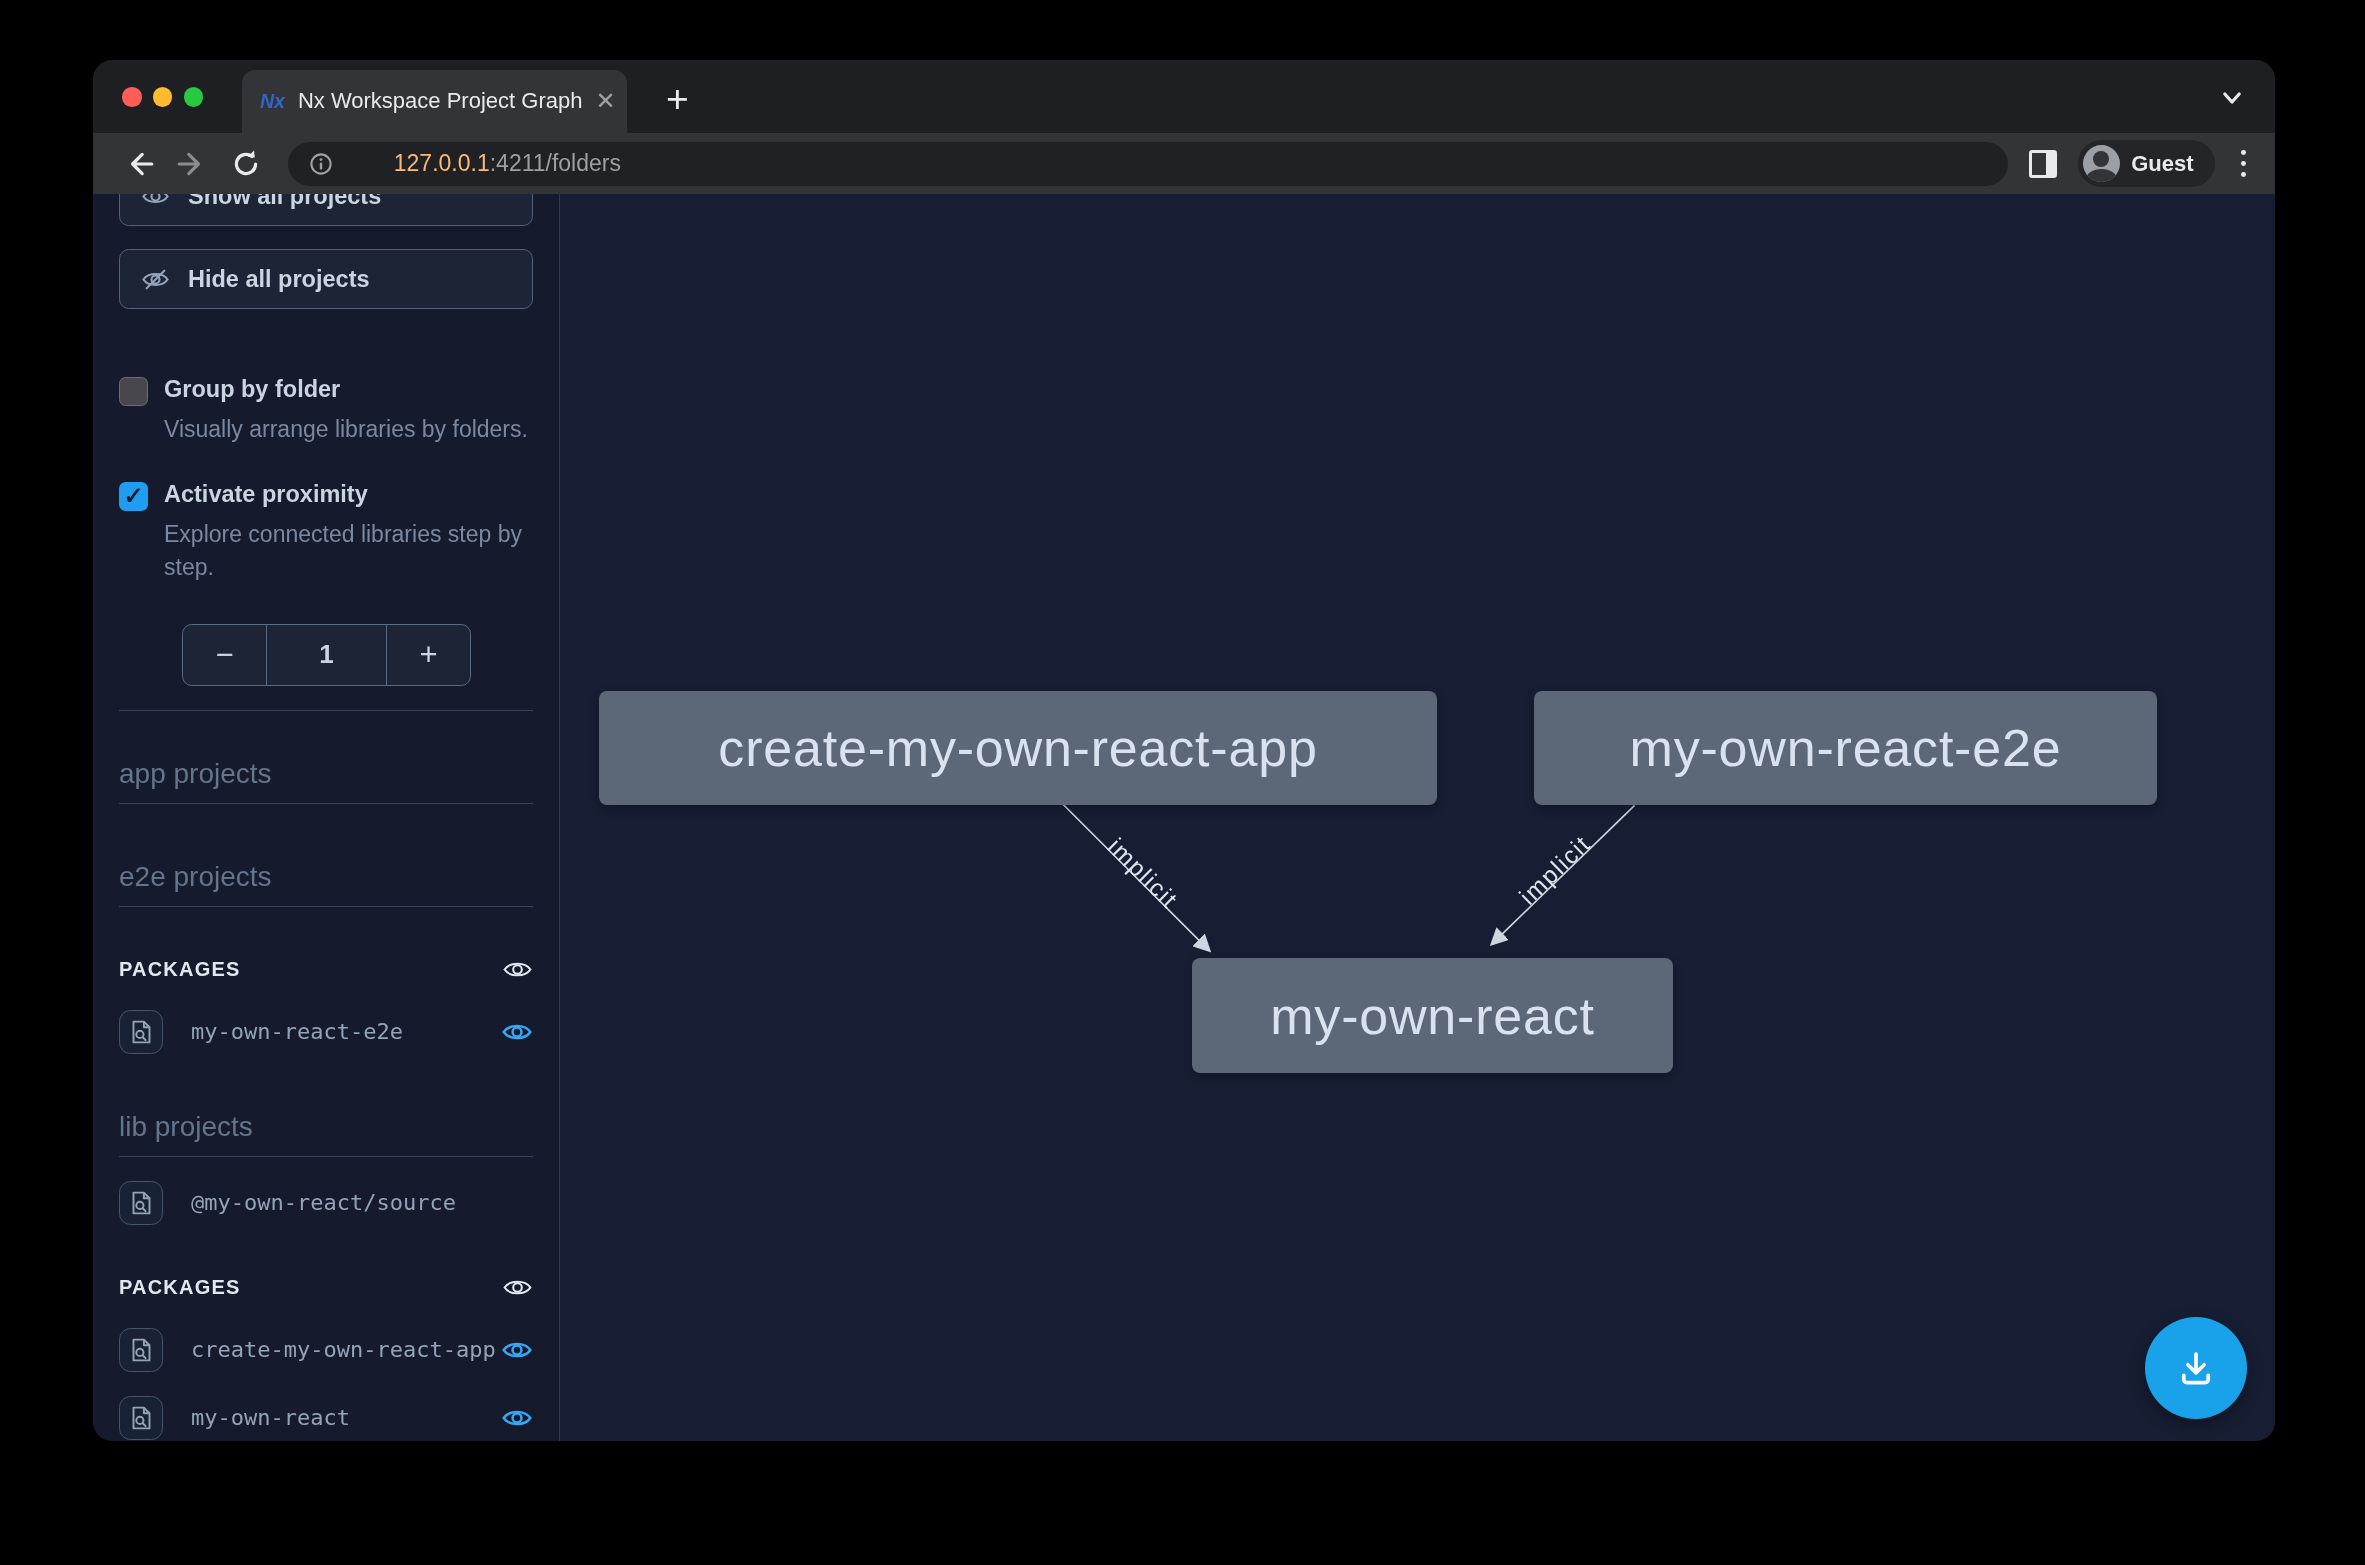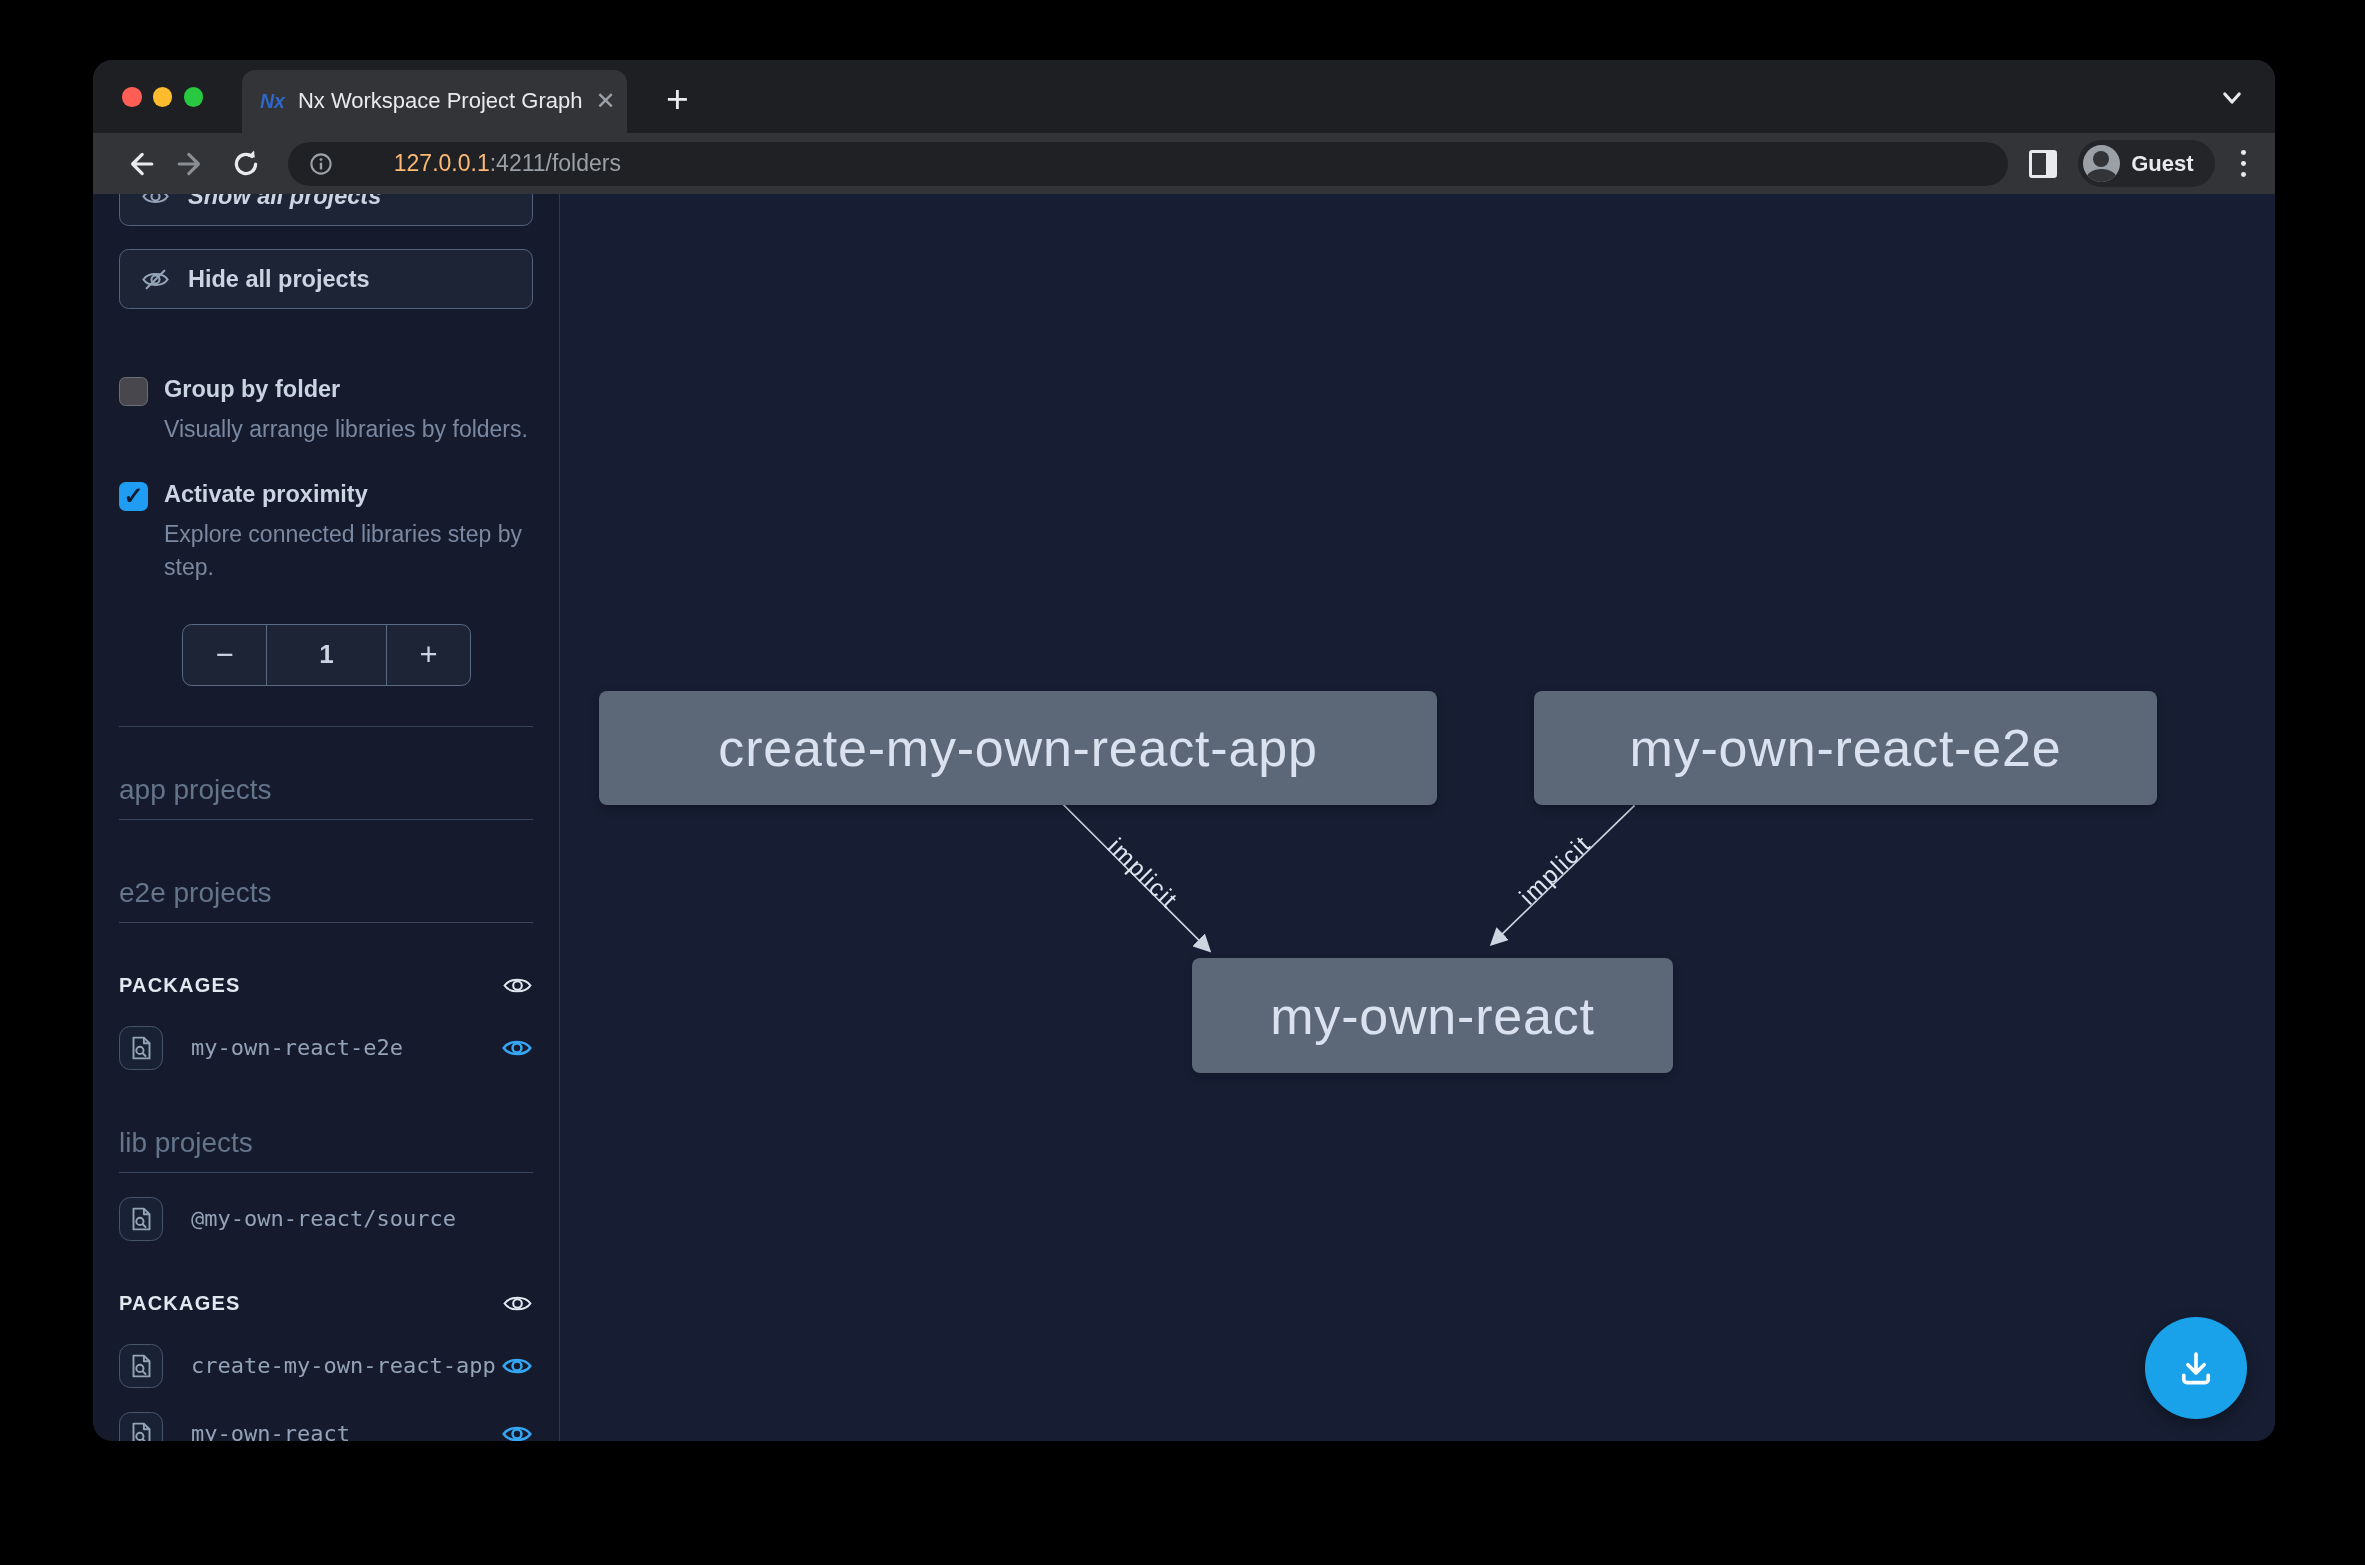--- a/index.html
+++ b/index.html
@@ -45,36 +45,36 @@
   .dots i { width:4.9px; height:4.9px; border-radius:50%; background:#e8eaed; }
 
   
   .content { flex:1; display:flex; min-height:0; }
 
   
   .sidebar { width:467px; flex:0 0 auto; background:#151b2d; border-right:0.8px solid rgba(100,116,139,.35);
              padding:0 26px; overflow:hidden; position:relative; }
   .sbtn { width:100%; height:60px; background:#1c2436; border:0.8px solid #53627c; border-radius:9.7px;
           display:flex; align-items:center; gap:18px; padding:0 21px; color:#cbd5e1; font-size:23.5px; font-weight:bold; }
-  .sbtn.clipped { margin-top:-28px;font-style:italic; }
+  .sbtn.clipped { margin-top:-28px; }
   .sbtn.hideall { margin-top:23px; }
   .optgroup { margin-top:66px; display:flex; gap:16px; }
   .optgroup + .optgroup { margin-top:34px; }
   .cbox { width:29px; height:29px; border-radius:6.5px; flex:0 0 auto; margin-top:1.6px;
           display:flex; align-items:center; justify-content:center; font-size:24px; font-weight:bold; }
   .cbox.off { background:#47474d; border:1.6px solid #6d6d76; color:transparent; }
   .cbox.on  { background:#1f9df2; color:#101a30; }
   .optlabel { color:#cbd5e1; font-size:23.5px; font-weight:bold; line-height:1.2; }
   .optdesc { color:#7b88a1; font-size:23px; line-height:1.45; margin-top:9.7px; max-width:365px; }
   .stepper { margin:39px 0 0 63px; width:289px; height:62px; border:0.8px solid #5b6a84; border-radius:9.7px;
              display:flex; background:#1c2436; overflow:hidden; }
   .stepper .cell { display:flex; align-items:center; justify-content:center; color:#cbd5e1; }
   .stepper .dec, .stepper .inc { width:83px; font-size:31px; }
   .stepper .val { flex:1; border-left:0.8px solid #5b6a84; border-right:0.8px solid #5b6a84; font-size:26px; font-weight:bold; }
-  .lists { margin-top:40px; border-top:0.8px solid rgba(100,116,139,.45); }
+  .lists { margin-top:24px; border-top:0.8px solid rgba(100,116,139,.45); }
   .lheader { margin-top:47px; color:#64748b; font-size:28px; padding-bottom:13px; border-bottom:0.8px solid #39455c; }
   .lheader.gap { margin-top:57px; }
   .subheader { margin-top:47px; display:flex; align-items:center; justify-content:space-between; }
   .subheader .cap { color:#e2e8f0; font-size:20px; font-weight:bold; letter-spacing:1.2px;text-align:right; }
   .row { margin-top:24px; display:flex; align-items:center; }
   .fileicon { width:44px; height:44px; border:1.6px solid #475569; border-radius:11.4px; background:rgba(30,41,59,.5);
               display:flex; align-items:center; justify-content:center; flex:0 0 auto; }
   .rowlabel { margin-left:28px; color:#94a3b8; font-size:22px; font-family:"DejaVu Sans Mono", monospace; flex:1;
               white-space:nowrap; overflow:hidden; }
   .eyebtn { width:32px; height:32px; display:flex; align-items:center; justify-content:center; flex:0 0 auto; }

